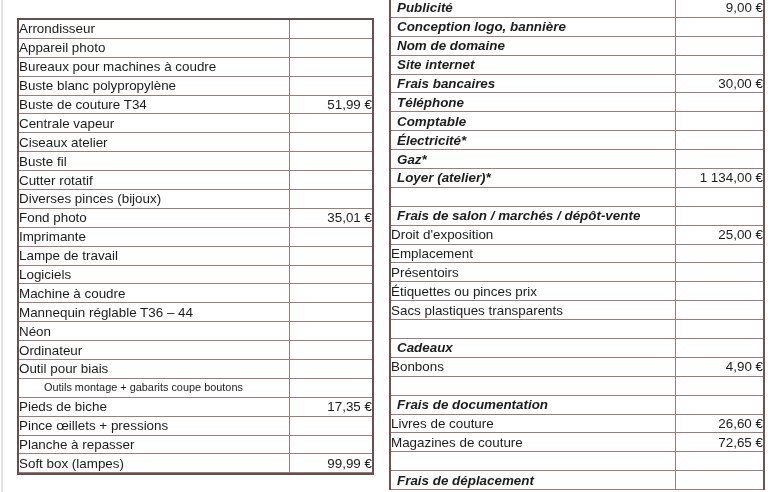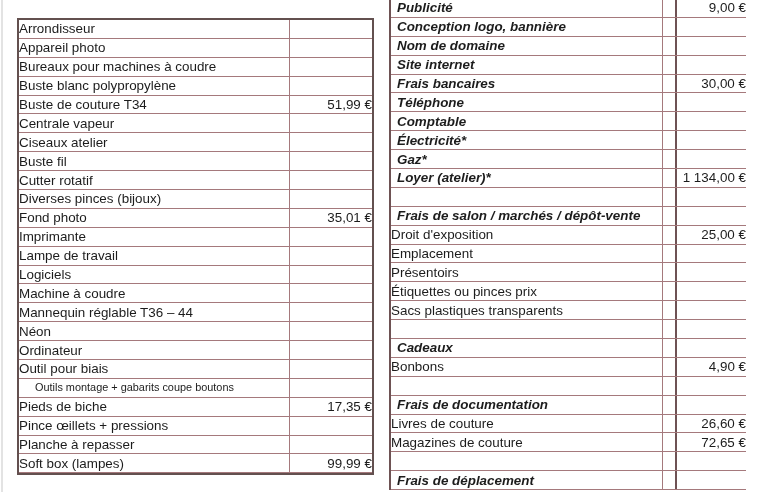--- a/index.html
+++ b/index.html
@@ -30,21 +30,21 @@
   }
   #left-table-wrap {
     left: 17px;
     top: 18px;
     width: 357px;
     border: 2px solid #63504f;
   }
   #right-table-wrap {
     left: 389px;
     top: -1px;
-    width: 288px;
+    width: 376px;
     border-left: 2px solid #6e5254;
     border-right: 2px solid #6e5254;
   }
   table.sheet {
     border-collapse: separate;
     border-spacing: 0;
     table-layout: fixed;
     width: 100%;
   }
   table.sheet td {
@@ -60,21 +60,21 @@
   }
   td.lbl {
     border-right: 1px solid #a5797c;
     padding-left: 15px;
   }
   td.val {
     text-align: right;
     padding-right: 4px;
   }
   
-  td.lbl.small  { font-size: 10.9px; padding-left: 16px; }
+  td.lbl.small  { font-size: 10.9px; padding-left: 25px; }
   td.lbl.hdr    { font-weight: bold; font-style: italic; padding-left: 6px; }
   td.lbl.sub    { }
 </style>
 </head>
 <body>
 
 <div class="edge-line"></div>
 
 <div id="left-table-wrap" class="tbl-wrap">
   <table class="sheet">

